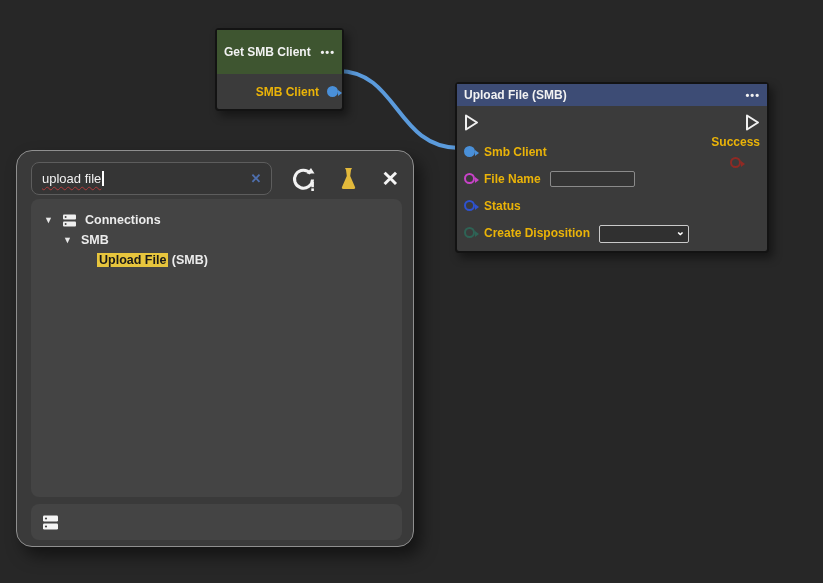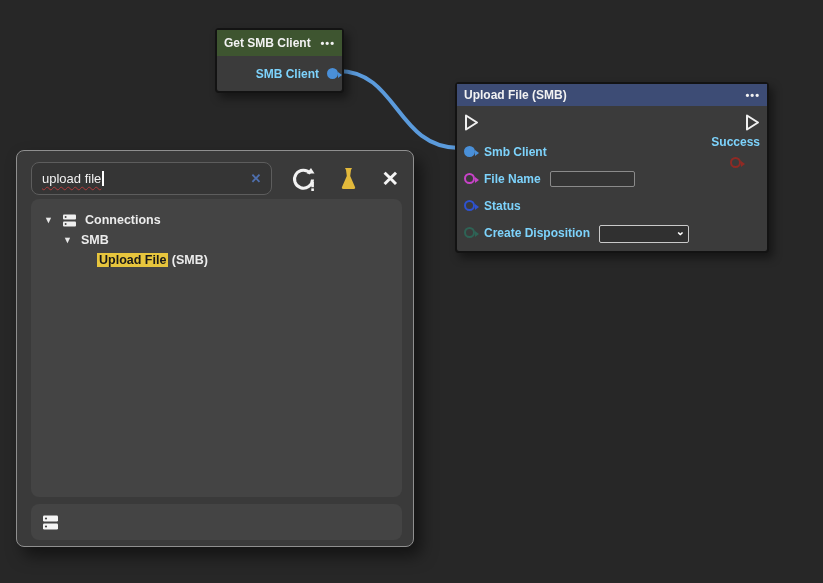--- a/index.html
+++ b/index.html
@@ -22,28 +22,28 @@
   }
   .node-header {
     display:flex; align-items:center;
     background:var(--hc,#3d4c75);
     padding:0 7px; color:#f2f2f2;
     font-size:12px; font-weight:bold;
   }
   .node-menu { margin-left:auto; font-size:11px; letter-spacing:1px; color:#f2f2f2; cursor:pointer; }
 
   .get-node { left:215px; top:28px; width:129px; }
-  .get-node .node-header { height:26px; }
+  .get-node .node-header { height:44px; }
   .get-node .node-body { height:35px; display:flex; align-items:center; justify-content:flex-end; gap:8px; padding-right:4px; }
 
   .upload-node { left:455px; top:82px; width:314px; padding-bottom:5px; }
   .upload-node .node-header { height:22px; }
   .flow-row { height:32px; display:flex; align-items:center; justify-content:space-between; padding:0 6px; }
   .node-row { height:27px; display:flex; align-items:center; gap:9px; padding:0 7px; }
-  .row-label { font-size:12px; font-weight:bold; color:#7dd3fc; white-space:nowrap;text-align:center; }
+  .row-label { font-size:12px; font-weight:bold; color:#eab308; white-space:nowrap;text-align:center; }
   .row-right { margin-left:auto; display:flex; align-items:center; gap:8px;flex-direction:column; }
 
   
   .port {
     width:11px; height:11px; flex:none; position:relative;
     border:2.5px solid var(--c,#888); border-radius:50%;
   }
   .port::after {
     content:""; position:absolute; left:9px; top:1.5px;
     border-left:4px solid var(--c,#888);
@@ -67,21 +67,21 @@
     appearance:none; -webkit-appearance:none;
     width:100%; height:100%; background:#303030;
     border:1px solid #c9c9c9; border-radius:2px; color:#efefef;
     font-size:11px; padding:0 16px 0 4px;
   }
   .select-chevron { position:absolute; right:4px; top:1px; color:#fff; font-size:11px; pointer-events:none; font-weight:bold; }
 
   
   .search-panel {
     position:absolute; left:16px; top:150px; width:398px; height:397px; z-index:3;
-    background:#3a3a3a; border:1px solid #8f8f8f; border-radius:8px;
+    background:#3a3a3a; border:1px solid #8f8f8f; border-radius:16px;
     box-shadow:7px 9px 16px rgba(0,0,0,.5);
   }
   .search-row { display:flex; align-items:center; padding:11px 14px 0 14px; }
   .search-box {
     width:253px; height:33px; display:flex; align-items:center;
     background:#353535; border:1px solid #5d5d5d; border-radius:8px;
     padding:0 10px; position:relative;
   }
   .search-text {
     font-size:13px; color:#f2f2f2;

